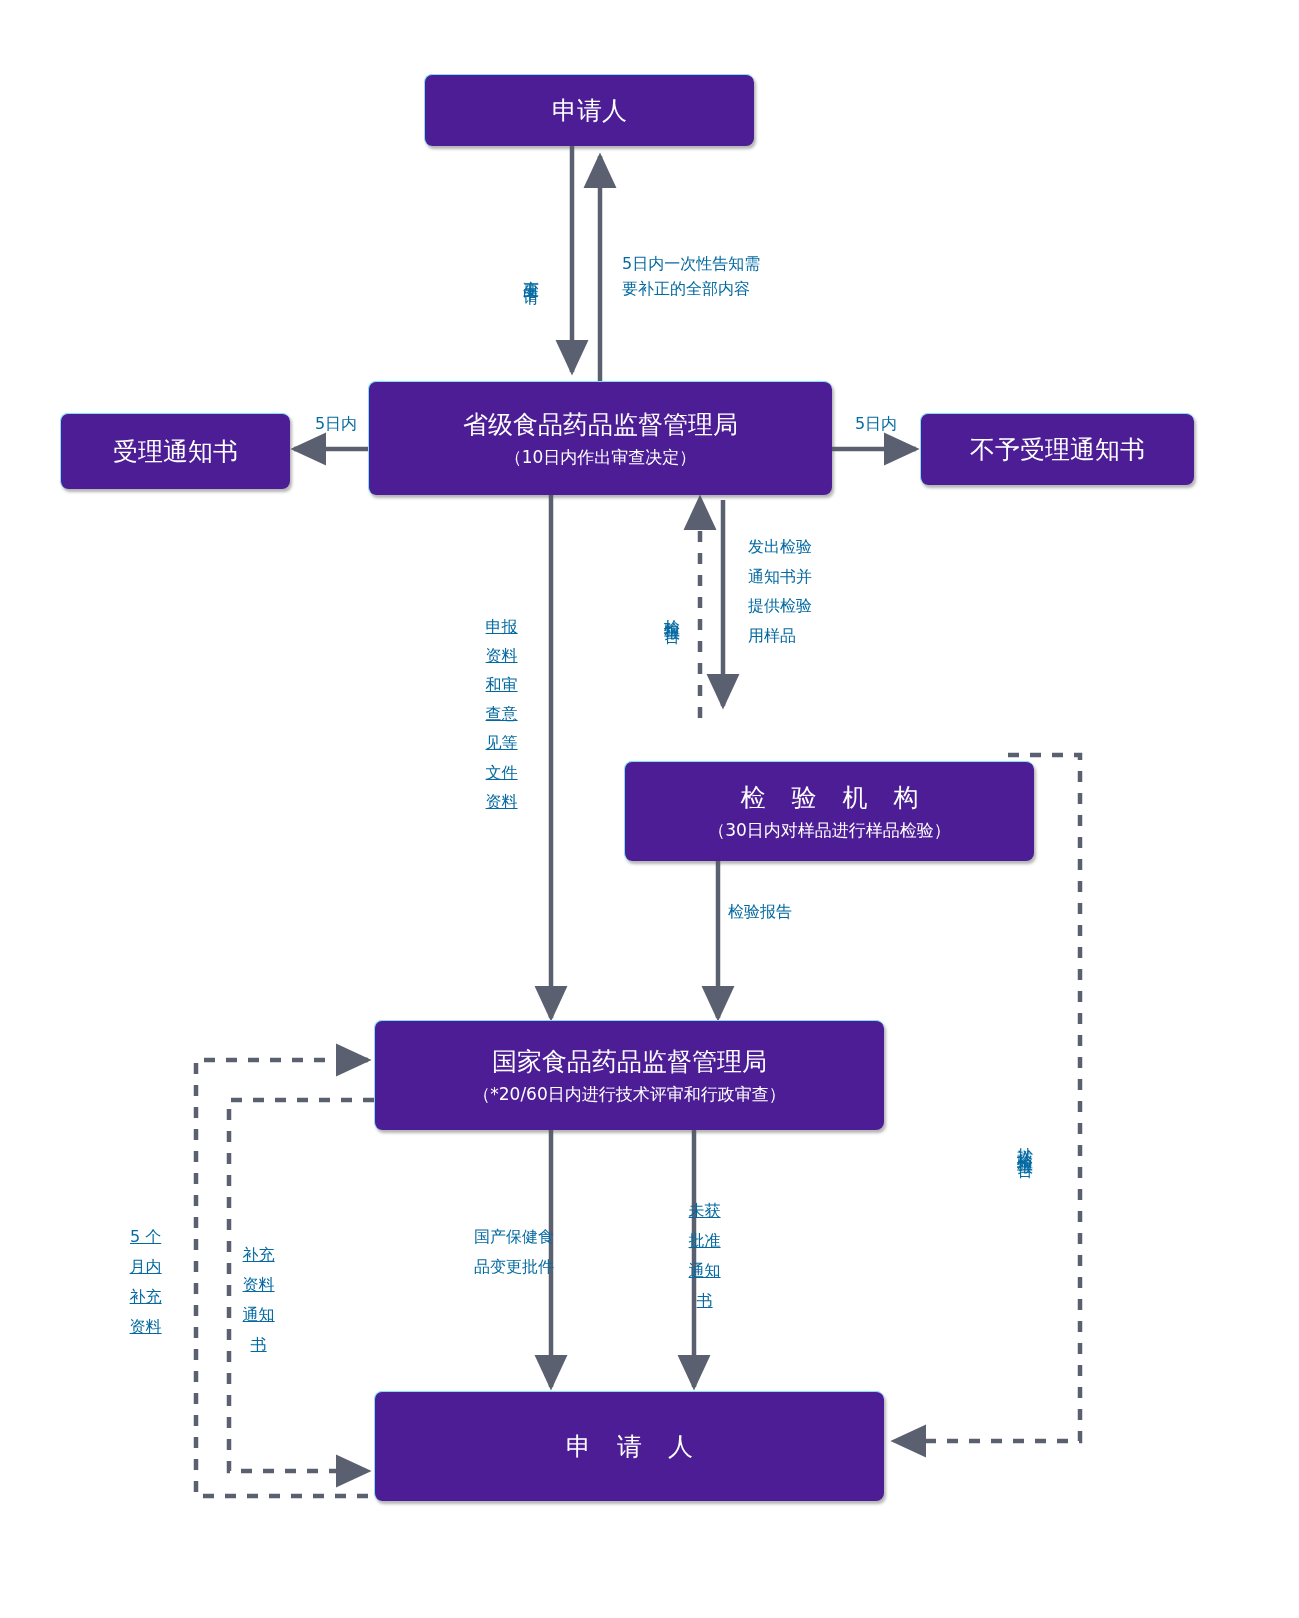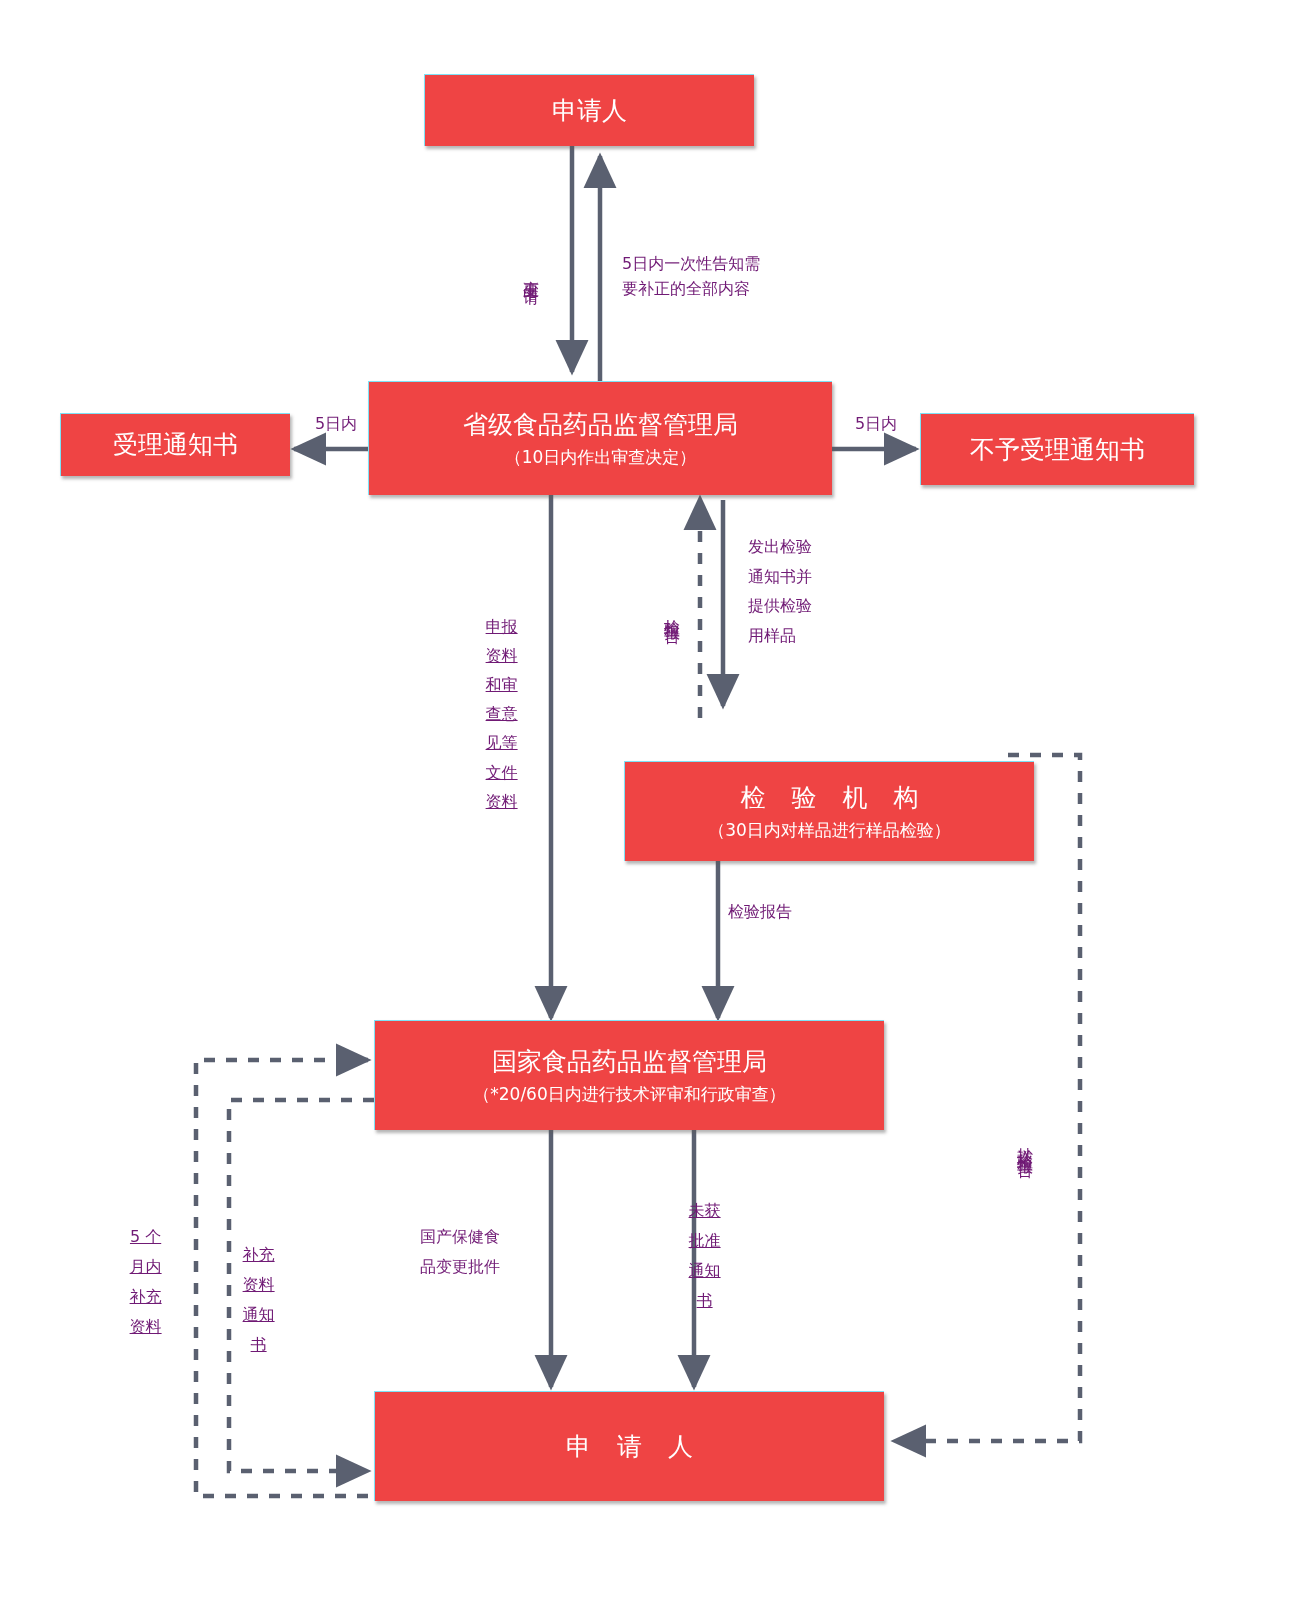--- a/index.html
+++ b/index.html
@@ -20,22 +20,22 @@
   #edges {
     position: absolute;
     left: 0;
     top: 0;
     width: 1299px;
     height: 1618px;
   }
   .node {
     position: absolute;
     box-sizing: border-box;
-    background: #ef4444;
-    border-radius: 0;
+    background: #4c1d95;
+    border-radius: 8px;
     box-shadow: 2px 3px 3px rgba(90,90,90,0.45);
     color: #ffffff;
     display: flex;
     flex-direction: column;
     align-items: center;
     justify-content: center;
     border-top: 1px solid #7fe2f6;
     border-left: 1px solid #7fe2f6;
     z-index: 5;
   }
@@ -49,21 +49,21 @@
     text-indent: 9px;
   }
   .node .sub {
     font-size: 17px;
     line-height: 1.3;
     margin-top: 6px;
     white-space: nowrap;
   }
   .lbl {
     position: absolute;
-    color: #701a75;
+    color: #0369a1;
     font-size: 16px;
     line-height: 1.55;
     z-index: 6;
     white-space: pre-line;
     text-align: center;
   }
   .lbl.vert {
     writing-mode: vertical-rl;
     text-orientation: upright;
     line-height: 1.5;
@@ -124,21 +124,21 @@
 
   <div class="node" style="left:424px; top:74px; width:330px; height:72px;">
     <div class="title">申请人</div>
   </div>
 
   <div class="node" style="left:368px; top:381px; width:464px; height:114px;text-align:right;">
     <div class="title">省级食品药品监督管理局</div>
     <div class="sub">（10日内作出审查决定）</div>
   </div>
 
-  <div class="node" style="left:60px; top:413px; width:230px; height:63px;">
+  <div class="node" style="left:60px; top:413px; width:230px; height:76px;">
     <div class="title">受理通知书</div>
   </div>
 
   <div class="node" style="left:920px; top:413px; width:274px; height:72px;">
     <div class="title">不予受理通知书</div>
   </div>
 
   <div class="node" style="left:624px; top:713px; width:410px; height:100px;margin-top:48px;">
     <div class="title spaced">检 验 机 构</div>
     <div class="sub">（30日内对样品进行样品检验）</div>
@@ -170,20 +170,20 @@
 通知书并
 提供检验
 用样品</div>
 
   <div class="lbl" style="left:728px; top:900px; width:110px; text-align:left;">检验报告</div>
 
   <div class="lbl col2" style="left:128px; top:1222px; font-size:16px; line-height:1.88;">5 个月内补充资料</div>
 
   <div class="lbl col2" style="left:241px; top:1200px; font-size:16px; line-height:1.88;margin-top:40px;">补充资料通知书</div>
 
-  <div class="lbl" style="left:420px; top:1222px; width:120px; text-align:left; line-height:1.85;">国产保健食
+  <div class="lbl" style="left:434px; top:1222px; width:120px; text-align:right; line-height:1.85;">国产保健食
 品变更批件</div>
 
   <div class="lbl col2" style="left:687px; top:1196px; font-size:16px; line-height:1.88;">未获批准通知书</div>
 
   <div class="lbl vert" style="left:1013px; top:1038px; height:210px;">抄送检验报告</div>
 
 </div>
 
 </body></html>

